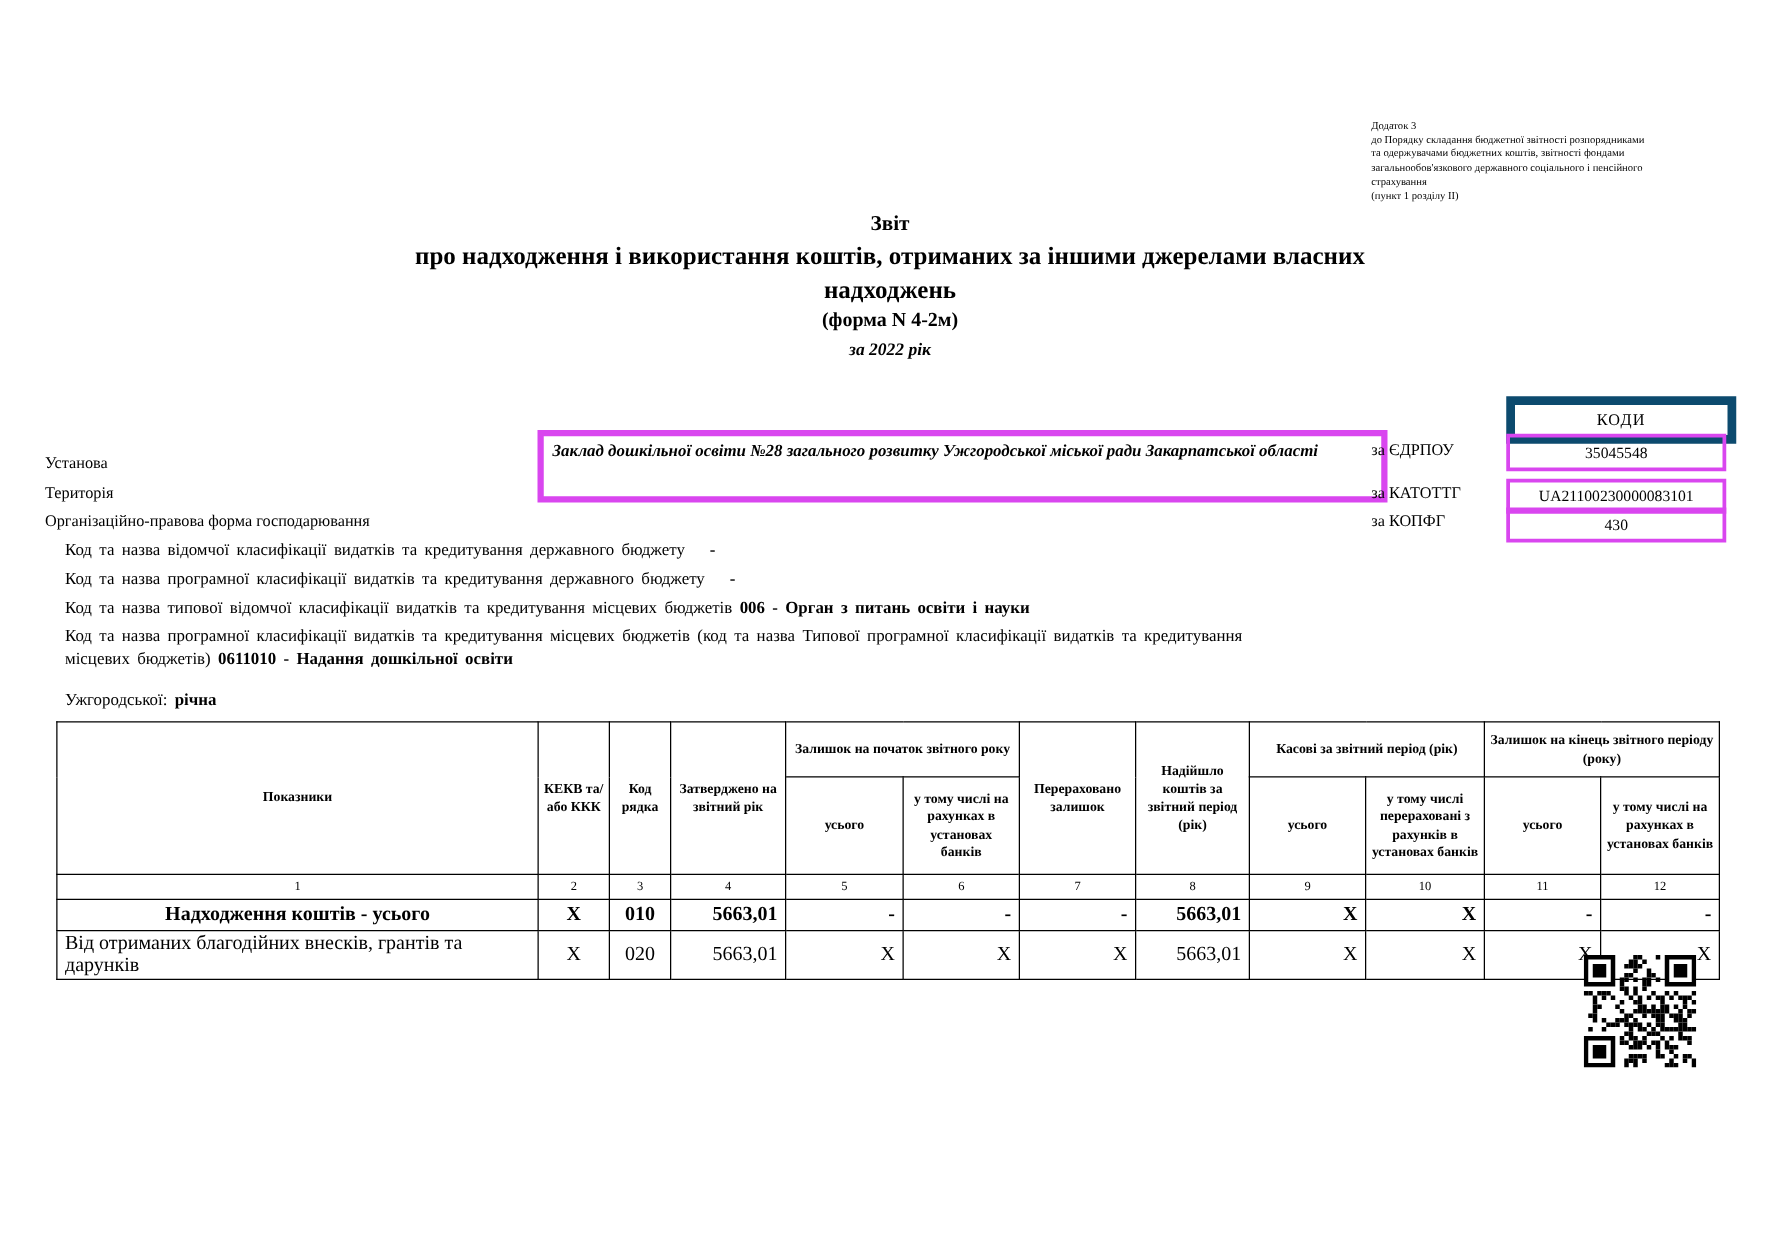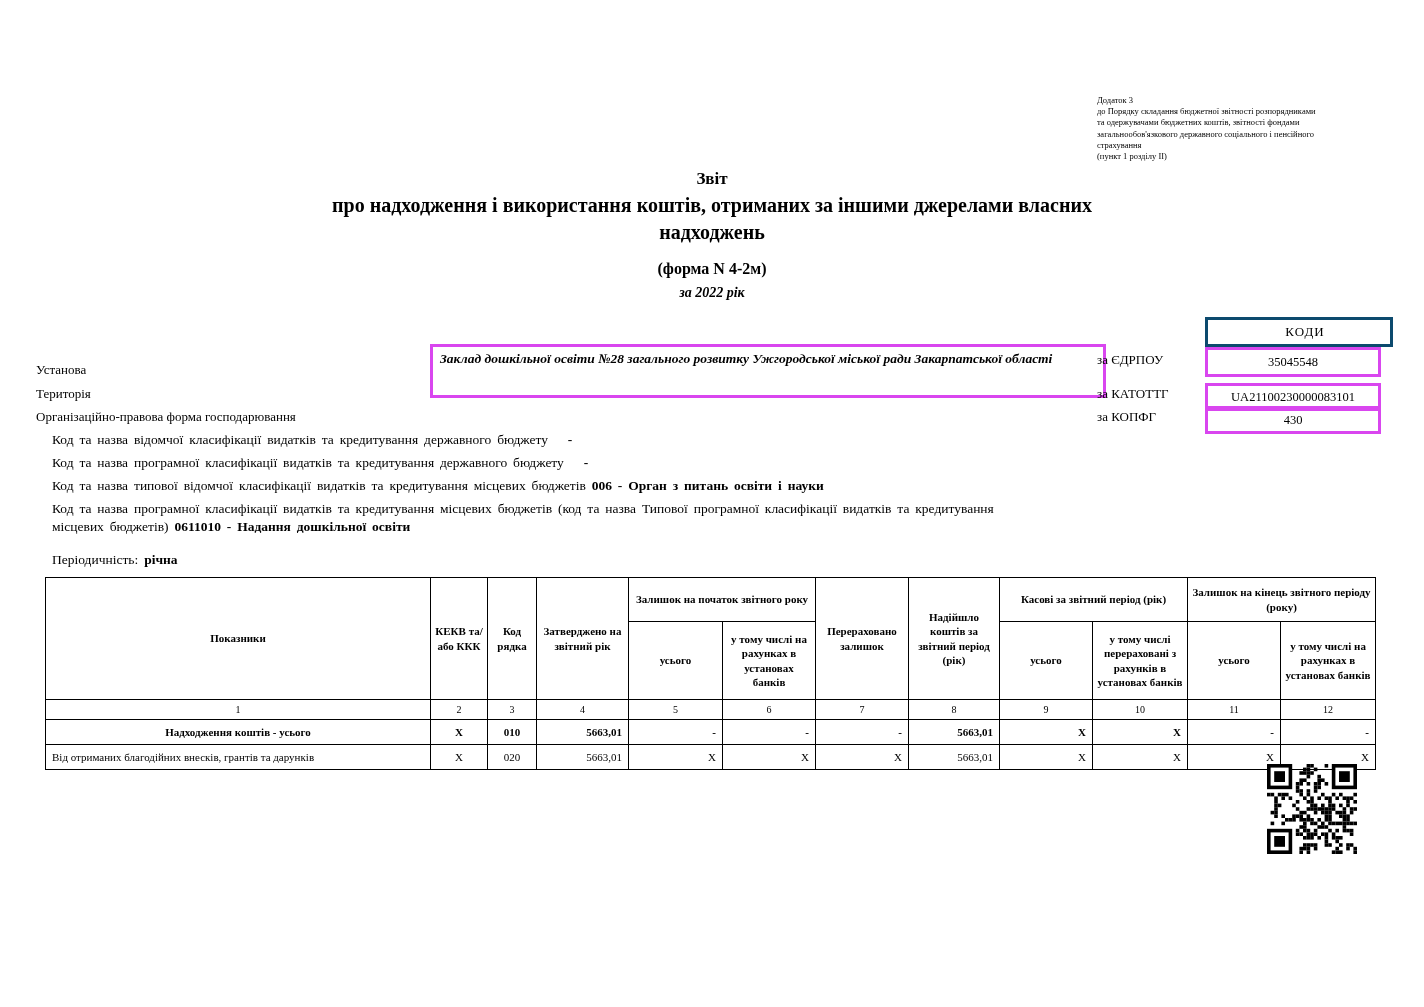--- a/index.html
+++ b/index.html
@@ -11,52 +11,52 @@
   }
   .page { position:relative; width:1424px; height:886px; overflow:hidden; background:#fff; }
 
   
   .annex { position:absolute; left:1097px; top:95px; width:292px; font-size:8.5px; line-height:1.32; }
 
   
   .title-block { position:absolute; left:47px; top:169px; width:1330px; text-align:center; }
   .t1 { font-size:17px; font-weight:bold; }
   .t2 { font-size:20px; font-weight:bold; max-width:795px; margin:3px auto 0; line-height:1.35; }
-  .t3 { font-size:16px; font-weight:bold; margin-top:14px; }
+  .t3 { font-size:16px; font-weight:bold; margin-top:2px; }
   .t4 { font-size:14px; font-weight:bold; font-style:italic; margin-top:7px; }
 
   
-  .codes-title { position:absolute; left:1205px; top:317px; width:170px; height:24px; border:3px solid #0c4a6e;
-                 display:flex; align-items:center; justify-content:center; font-size:13px; letter-spacing:1px;padding-left:12px; }
+  .codes-title { position:absolute; left:1205px; top:317px; width:170px; height:24px; border:7px solid #0c4a6e;
+                 display:flex; align-items:center; justify-content:center; font-size:13px; letter-spacing:1px; }
   .fcode { position:absolute; left:1205px; width:170px; border:3px solid #d946ef;
            display:flex; align-items:center; justify-content:center; font-size:12.5px; }
 
   
   .flabel { position:absolute; left:36px; font-size:13px; }
   .fcodelabel { position:absolute; left:1097px; font-size:13px; }
-  .fvalue { position:absolute; left:430px; width:656px; border:3px solid #d946ef;
+  .fvalue { position:absolute; left:430px; width:656px; border:5px solid #d946ef;
             font-weight:bold; font-style:italic; font-size:13.5px; padding:2px 7px; line-height:1.45; }
   .fvalue.single { display:flex; align-items:center; padding-top:0; padding-bottom:0; }
 
   
   .class-block { position:absolute; left:52px; top:431px; width:965px; font-size:13.5px; }
   .cline { margin-bottom:5px; line-height:1.33; word-spacing:2.5px; }
   .bval { font-weight:bold; }
   .bval.gap { margin-left:14px; }
   .cline.period { margin-top:15px; }
 
   
   .rtable { position:absolute; left:45px; top:577px; border-collapse:collapse; table-layout:fixed; width:1330px; }
   .rtable th, .rtable td { border:1px solid #000; overflow:hidden; }
   .rtable thead th { font-weight:bold; text-align:center; vertical-align:middle; padding:2px 4px; line-height:1.3; font-size:11px; }
   .rtable thead tr:nth-child(1) { height:44px; }
   .rtable thead tr:nth-child(2) { height:78px; }
   .rtable thead tr.nums { height:20px; }
   .rtable thead tr.nums th { font-weight:normal; font-size:10px; padding:1px; }
-  .rtable td { height:22px; padding:1px 6px; font-size:11px; vertical-align:middle; }
+  .rtable td { height:22px; padding:1px 6px; font-size:16px; vertical-align:middle; }
   .rtable td.center { text-align:center; }
   .rtable td.right { text-align:right; }
   .rtable td.left { text-align:left; }
   .rtable tr.bold-row td { font-weight:bold; }
 
   
   .qr { position:absolute; left:1267px; top:764px; width:90px; height:90px; }
   .qr svg { width:90px; height:90px; display:block; }
 
   
@@ -113,21 +113,21 @@
     </div>
     <div class="cline">
       <span>Код та назва типової відомчої класифікації видатків та кредитування місцевих бюджетів</span>
       <span class="bval">006 - Орган з питань освіти і науки</span>
     </div>
     <div class="cline">
       <span>Код та назва програмної класифікації видатків та кредитування місцевих бюджетів (код та назва Типової програмної класифікації видатків та кредитування місцевих бюджетів)</span>
       <span class="bval">0611010 - Надання дошкільної освіти</span>
     </div>
     <div class="cline period">
-      <span>Періодичність:</span>
+      <span>Ужгородської:</span>
       <span class="bval">річна</span>
     </div>
   </div>
 
   <table class="rtable">
     <colgroup>
       <col style="width:385px">
         <col style="width:57px">
         <col style="width:49px">
         <col style="width:92px">

